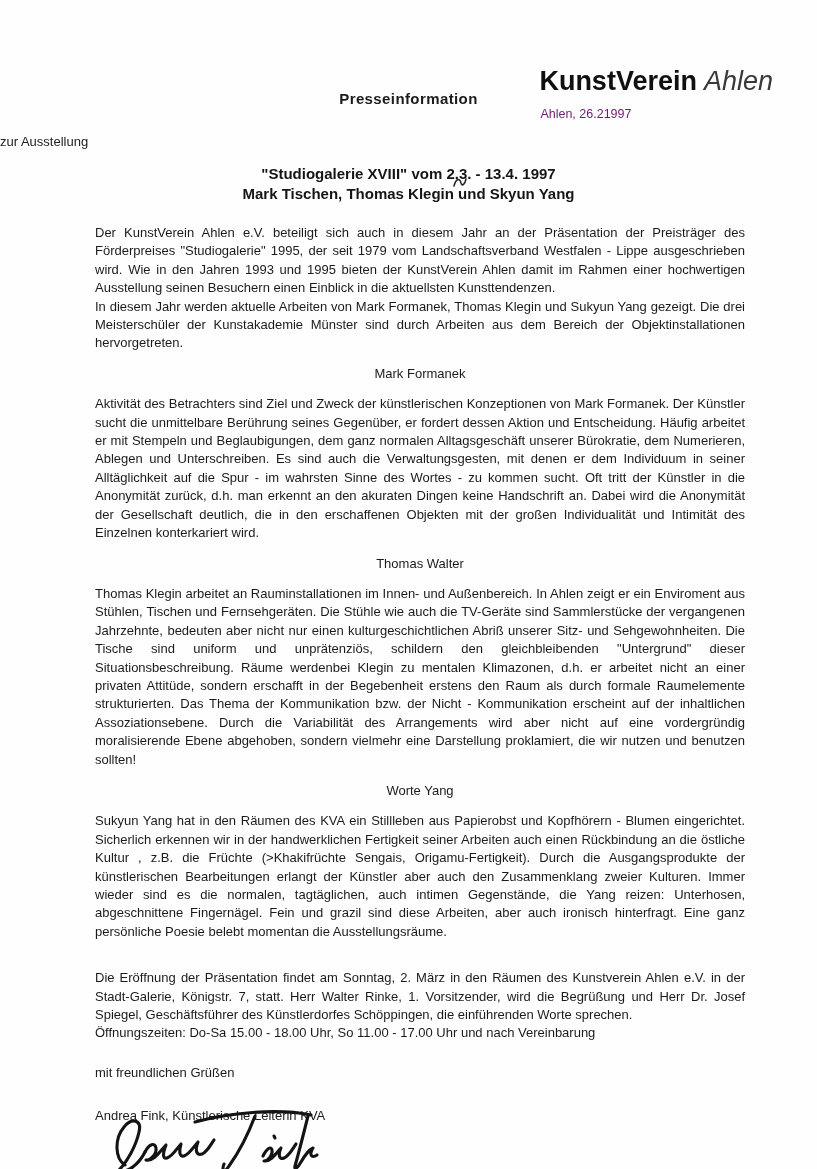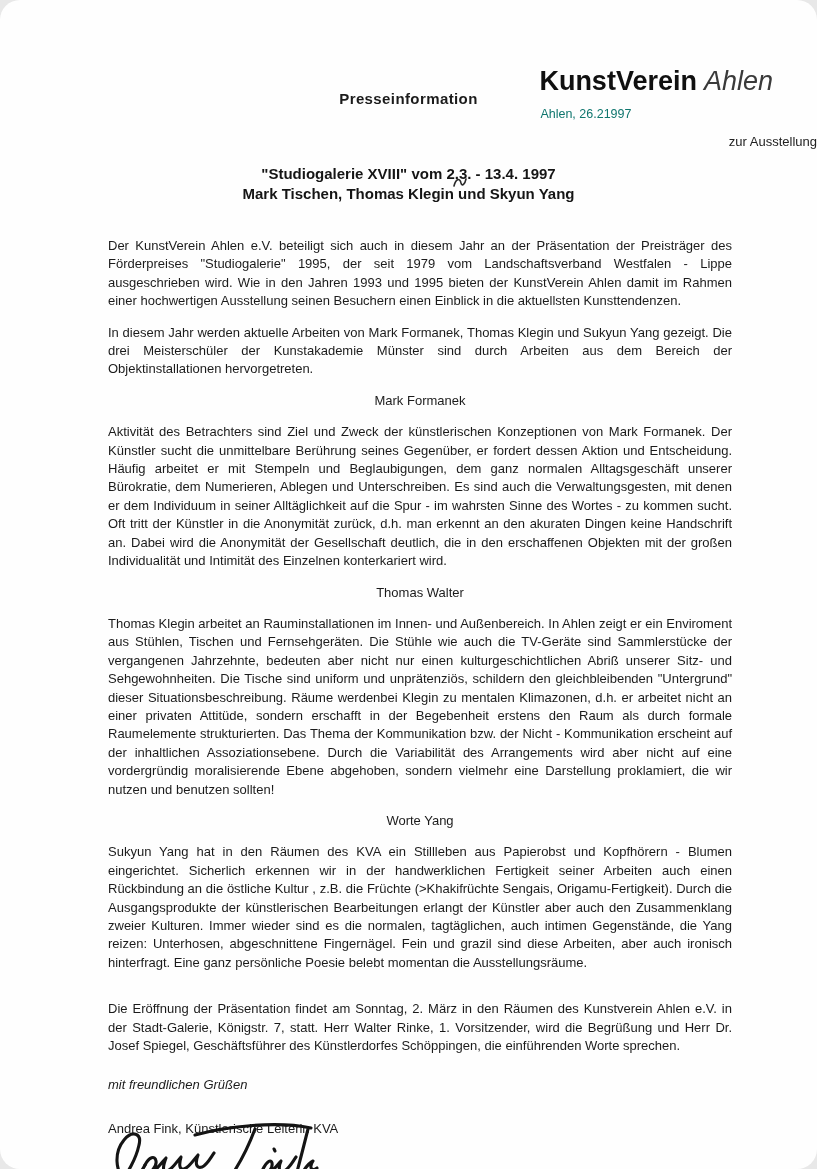--- a/index.html
+++ b/index.html
@@ -4,60 +4,59 @@
 <style>
   html,body{margin:0;padding:0;background:#e8e8e8;}
   .page{
     position:relative;
     width:817px;height:1169px;
     margin:0 auto;
     background:#fefefe;
     font-family:"Liberation Sans","DejaVu Sans",sans-serif;
     color:#1b1b1b;
     overflow:hidden;
-    border-radius:20px;
   }
   
   .kicker{
     position:absolute;top:90px;left:0;width:100%;
     text-align:center;font-size:15px;font-weight:bold;
     letter-spacing:.4px;
   }
   .logo-block{position:absolute;top:66px;right:44px;text-align:left;}
   .logo{font-size:27px;line-height:30px;white-space:nowrap;}
   .logo .bold{font-weight:bold;color:#101010;margin-left:47px;}
   .logo .light{font-weight:400;color:#3a3a3a;margin-left:7px;font-style:italic;}
-  .dateline{font-size:12.5px;color:#0f766e;margin:11px 0 6px 48px;}
+  .dateline{font-size:12.5px;color:#701a75;margin:11px 0 6px 48px;}
   .subtitle{
     position:absolute;top:134px;left:0;width:100%;
-    text-align:right;font-size:13px;color:#222;
+    text-align:left;font-size:13px;color:#222;
   }
   .exh-title{
     position:absolute;top:164px;left:0;width:100%;
     text-align:center;font-size:15px;font-weight:bold;line-height:20px;
     color:#151515;
   }
   .exh-title .line{position:relative;}
   .correction-mark{
     position:absolute;left:452px;top:-8px;width:16px;height:12px;
   }
   
   .content{
     position:absolute;top:224px;left:95px;width:650px;
     font-size:13px;line-height:18.4px;
   }
-  .content p{margin:13px;text-align:justify;}
+  .content p{margin:0;text-align:justify;}
   .sec-head{
     text-align:center;font-size:13px;line-height:18.4px;
-    font-weight:400;margin:0;color:#1b1b1b;
+    font-weight:400;margin:12px;color:#1b1b1b;
   }
   .sec-head.gap-before{margin-top:13px;}
   .closing-para{margin-top:28px !important;}
   .hours{text-align:left !important;}
-  .greeting{margin-top:21px !important;text-align:left;font-style:italic;}
+  .greeting{margin-top:21px !important;text-align:left;}
   .signature-block{position:relative;margin-top:25px;}
   .signatory{text-align:left !important;}
   .signature-svg{
     position:absolute;left:8px;top:0px;width:236px;height:74px;
     pointer-events:none;
   }
   .sig-stroke{fill:none;stroke:#141414;stroke-width:3.1;
     stroke-linecap:round;stroke-linejoin:round;}
   .mark-stroke{fill:none;stroke:#2a2a2a;stroke-width:1.6;
     stroke-linecap:round;stroke-linejoin:round;}
@@ -96,20 +95,21 @@
     <div class="sec-head">Mark Formanek</div>
     <p>Aktivität des Betrachters sind Ziel und Zweck der künstlerischen Konzeptionen von Mark Formanek. Der Künstler sucht die unmittelbare Berührung seines Gegenüber, er fordert dessen Aktion und Entscheidung. Häufig arbeitet er mit Stempeln und Beglaubigungen, dem ganz normalen Alltagsgeschäft unserer Bürokratie, dem Numerieren, Ablegen und Unterschreiben. Es sind auch die Verwaltungsgesten, mit denen er dem Individuum in seiner Alltäglichkeit auf die Spur - im wahrsten Sinne des Wortes - zu kommen sucht. Oft tritt der Künstler in die Anonymität zurück, d.h. man erkennt an den akuraten Dingen keine Handschrift an. Dabei wird die Anonymität der Gesellschaft deutlich, die in den erschaffenen Objekten mit der großen Individualität und Intimität des Einzelnen konterkariert wird.</p>
 
     <div class="sec-head">Thomas Walter</div>
     <p>Thomas Klegin arbeitet an Rauminstallationen im Innen- und Außenbereich. In Ahlen zeigt er ein Enviroment aus Stühlen, Tischen und Fernsehgeräten. Die Stühle wie auch die TV-Geräte sind Sammlerstücke der vergangenen Jahrzehnte, bedeuten aber nicht nur einen kulturgeschichtlichen Abriß unserer Sitz- und Sehgewohnheiten. Die Tische sind uniform und unprätenziös, schildern den gleichbleibenden "Untergrund" dieser Situationsbeschreibung. Räume werdenbei Klegin zu mentalen Klimazonen, d.h. er arbeitet nicht an einer privaten Attitüde, sondern erschafft in der Begebenheit erstens den Raum als durch formale Raumelemente strukturierten. Das Thema der Kommunikation bzw. der Nicht - Kommunikation erscheint auf der inhaltlichen Assoziationsebene. Durch die Variabilität des Arrangements wird aber nicht auf eine vordergründig moralisierende Ebene abgehoben, sondern vielmehr eine Darstellung proklamiert, die wir nutzen und benutzen sollten!</p>
 
     <div class="sec-head gap-before">Worte Yang</div>
     <p>Sukyun Yang hat in den Räumen des KVA ein Stillleben aus Papierobst und Kopfhörern - Blumen eingerichtet. Sicherlich erkennen wir in der handwerklichen Fertigkeit seiner Arbeiten auch einen Rückbindung an die östliche Kultur , z.B. die Früchte (&gt;Khakifrüchte Sengais, Origamu-Fertigkeit). Durch die Ausgangsprodukte der künstlerischen Bearbeitungen erlangt der Künstler aber auch den Zusammenklang zweier Kulturen. Immer wieder sind es die normalen, tagtäglichen, auch  intimen Gegenstände, die Yang reizen: Unterhosen, abgeschnittene Fingernägel. Fein und grazil sind diese Arbeiten, aber auch ironisch hinterfragt. Eine ganz persönliche Poesie belebt momentan die Ausstellungsräume.</p>
 
     <p class="closing-para">Die Eröffnung der Präsentation findet am Sonntag, 2. März in den Räumen des Kunstverein Ahlen e.V. in der Stadt-Galerie, Königstr. 7, statt. Herr Walter Rinke, 1. Vorsitzender, wird die Begrüßung und Herr Dr. Josef Spiegel, Geschäftsführer des Künstlerdorfes Schöppingen, die einführenden Worte sprechen.</p>
+    <p class="hours">Öffnungszeiten: Do-Sa 15.00 - 18.00 Uhr, So 11.00 - 17.00 Uhr und nach Vereinbarung</p>
 
     <p class="greeting">mit freundlichen Grüßen</p>
 
     <div class="signature-block">
       <p class="signatory">Andrea Fink, Künstlerische Leiterin KVA</p>
       <svg class="signature-svg" viewBox="0 0 236 74">
 
         <path class="sig-stroke" d="M22 58 C12 52 11 32 21 20 C29 10 39 13 36 25 C33 39 24 55 16 63 C24 67 36 57 42 45"></path>
         <path class="sig-stroke" d="M42 45 C46 37 52 35 53 41 C54 47 47 54 43 53 C51 55 58 43 63 38 C60 46 59 52 64 51 C70 49 74 41 78 37 C76 44 76 50 81 49 C87 47 91 39 95 35 C92 43 93 49 99 47 C104 45 108 37 111 33"></path>
 

